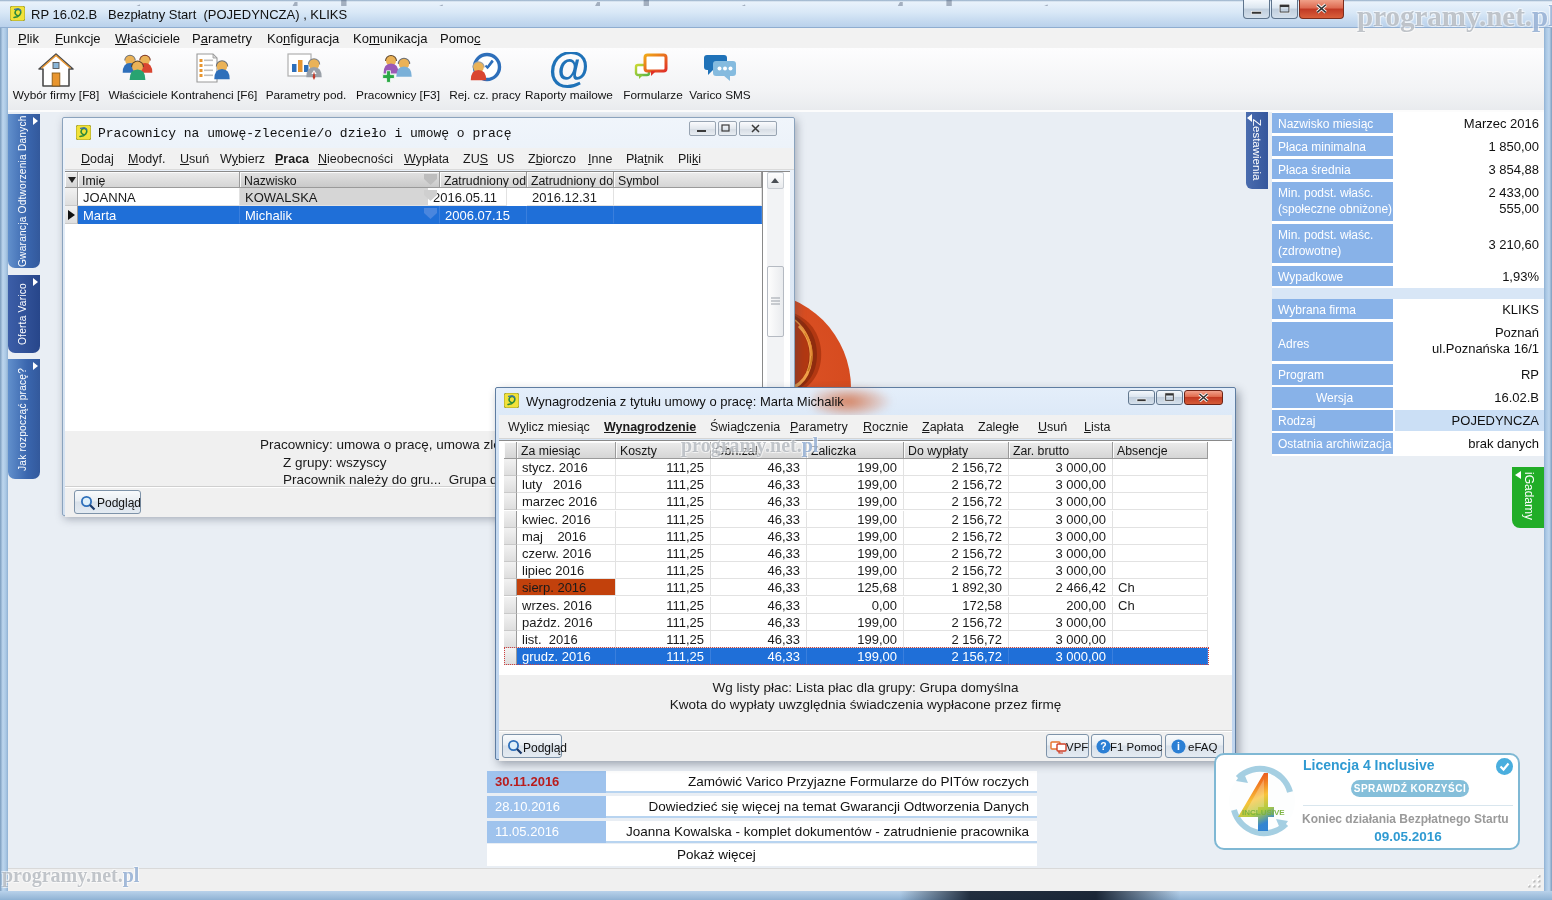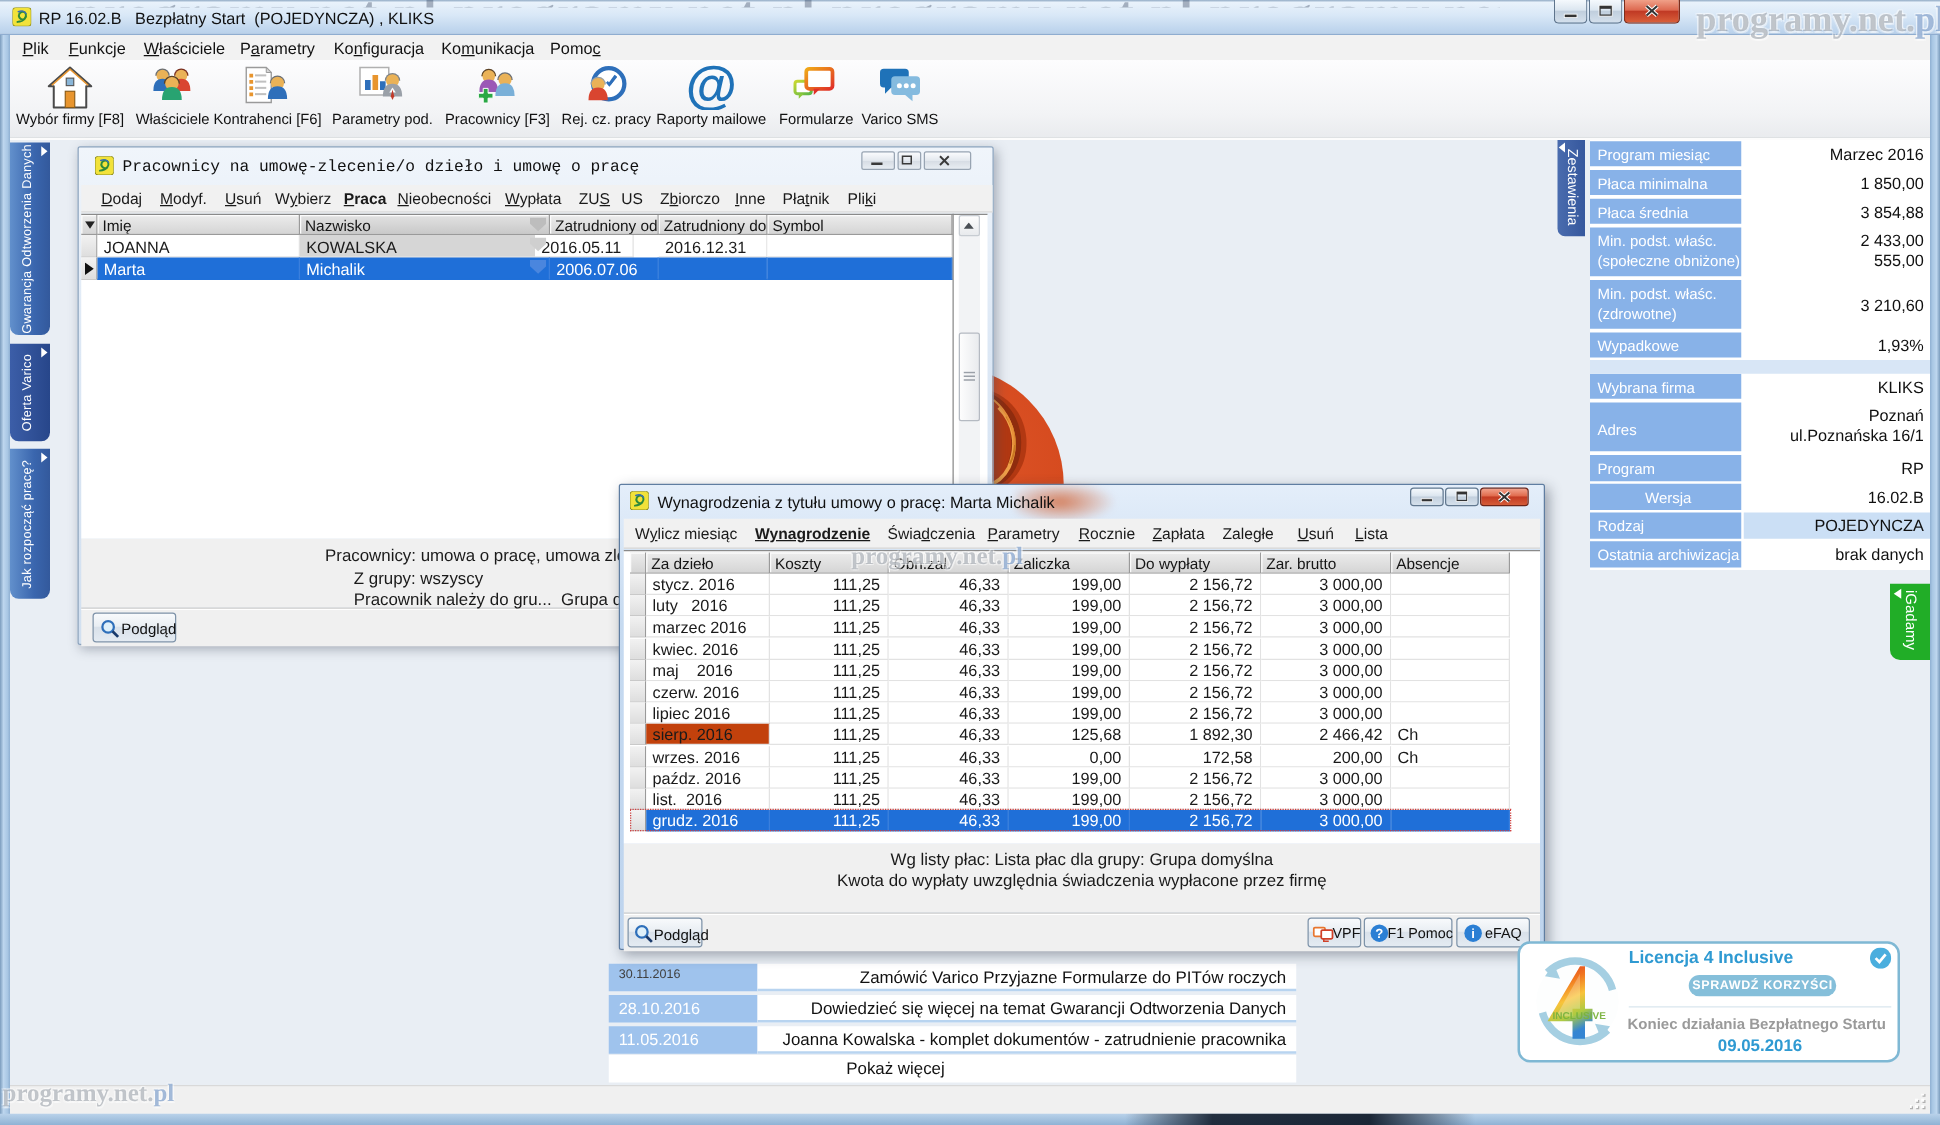--- a/index.html
+++ b/index.html
@@ -214,21 +214,21 @@
   </div>
 <div id="ztab" class="abs">
     <div class="arr"></div>
     <div class="txt">Zestawienia</div>
   </div>
 <div id="gtab" class="abs">
     <div class="arr"></div>
     <div class="txt">iGadamy</div>
   </div>
 <div class="abs" style="left:1272px;top:112px;width:274px;height:344px;background:#fff;"></div>
-<div class="srow-l" style="left:1272px;top:113px;width:121px;height:20px;">Program miesiąc</div>
+<div class="srow-l" style="left:1272px;top:113px;width:121px;height:20px;">Nazwisko miesiąc</div>
 <div class="srow-v" style="left:1395px;top:113px;width:150px;height:20px;">Marzec 2016</div>
 <div class="srow-l" style="left:1272px;top:136px;width:121px;height:20px;">Płaca minimalna</div>
 <div class="srow-v" style="left:1395px;top:136px;width:150px;height:20px;">1 850,00</div>
 <div class="srow-l" style="left:1272px;top:159px;width:121px;height:20px;">Płaca średnia</div>
 <div class="srow-v" style="left:1395px;top:159px;width:150px;height:20px;">3 854,88</div>
 <div class="srow-l" style="left:1272px;top:182px;width:121px;height:39px;">Min. podst. właśc.<br>(społeczne obniżone)</div>
 <div class="srow-v" style="left:1395px;top:182px;width:150px;height:39px;">2 433,00<br>555,00</div>
 <div class="srow-l" style="left:1272px;top:224px;width:121px;height:39px;">Min. podst. właśc.<br>(zdrowotne)</div>
 <div class="srow-v" style="left:1395px;top:224px;width:150px;height:39px;"><span style="display:inline-block;padding-top:10px;">3 210,60</span></div>
 <div class="srow-l" style="left:1272px;top:266px;width:121px;height:20px;">Wypadkowe</div>
@@ -247,21 +247,21 @@
 <div class="srow-v" style="left:1395px;top:433px;width:150px;height:21px;">brak danych</div>
 <div class="abs" style="left:1272px;top:288px;width:273px;height:11px;background:#d8e6f6;"></div>
 <div class="abs" style="left:659px;top:292px;width:192px;height:192px;border-radius:50%;background:radial-gradient(circle at 48% 42%,#e0572a,#d54a1e 72%,#cc4419);overflow:hidden;">
 <svg width="192" height="192" viewBox="0 0 192 192">
 <path d="M126 18 L126 104 C152 100 164 80 162 58 C160 38 148 24 126 18 Z" fill="#b23812"></path>
 <path d="M132 22 C150 30 158 46 158 62 C158 82 148 96 130 100 C144 92 150 78 150 62 C150 44 142 30 128 22 Z" fill="#8f2c0e"></path>
 <path d="M140 34 C152 46 156 64 148 82 C144 90 137 95 130 97" stroke="#f0a048" stroke-width="3" fill="none"></path>
 <path d="M146 41 C154 53 155 67 149 79" stroke="#c87820" stroke-width="1.6" fill="none"></path>
 <path d="M136 28 C148 38 153 52 152 64" stroke="#e8903a" stroke-width="1.6" fill="none"></path>
     </svg></div>
-<div class="abs" style="left:487px;top:771px;width:119px;height:22px;background:#9fc3ed;color:#404040;padding:3px 0 0 8px;font-size:10px;">30.11.2016</div>
+<div class="abs" style="left:487px;top:771px;width:119px;height:22px;background:#9fc3ed;color:#b91c1c;padding:3px 0 0 8px;font-size:13px;font-weight:bold;">30.11.2016</div>
 <div class="abs" style="left:606px;top:771px;width:431px;height:22px;background:#fff;border-bottom:2px solid #b8d4f0;text-align:right;padding:3px 8px 0 0;font-size:13.5px;color:#111;">Zamówić Varico Przyjazne Formularze do PITów roczych</div>
 <div class="abs" style="left:487px;top:796px;width:119px;height:22px;background:#9fc3ed;color:#fff;padding:3px 0 0 8px;font-size:13px;">28.10.2016</div>
 <div class="abs" style="left:606px;top:796px;width:431px;height:22px;background:#fff;border-bottom:2px solid #b8d4f0;text-align:right;padding:3px 8px 0 0;font-size:13.5px;color:#111;">Dowiedzieć się więcej na temat Gwarancji Odtworzenia Danych</div>
 <div class="abs" style="left:487px;top:821px;width:119px;height:22px;background:#9fc3ed;color:#fff;padding:3px 0 0 8px;font-size:13px;">11.05.2016</div>
 <div class="abs" style="left:606px;top:821px;width:431px;height:22px;background:#fff;border-bottom:2px solid #b8d4f0;text-align:right;padding:3px 8px 0 0;font-size:13.5px;color:#111;">Joanna Kowalska - komplet dokumentów - zatrudnienie pracownika</div>
 <div class="abs" style="left:487px;top:844px;width:550px;height:22px;background:#fff;"></div>
 <div class="abs" style="left:677px;top:847px;font-size:13.5px;color:#111;">Pokaż więcej</div>
 <div class="abs" style="left:8px;top:868px;width:1536px;height:23px;background:#f0f0f0;border-top:1px solid #d9d9d9;"></div>
 <div class="abs" style="left:1528px;top:875px;"><svg width="14" height="14" viewBox="0 0 14 14">
       <rect x="10" y="10" width="2.4" height="2.4" fill="#b0b0b0"></rect>
@@ -328,21 +328,21 @@
 <div class="cell" style="left:240px;top:188px;width:200px;height:18px;background:#d6d6d6;z-index:11;">KOWALSKA</div>
 <div class="cell" style="left:428px;top:188px;width:79px;height:18px;background:#fff;z-index:11;">2016.05.11</div>
 <div class="cell" style="left:527px;top:188px;width:87px;height:18px;background:#fff;z-index:11;">2016.12.31</div>
 <div class="cell" style="left:614px;top:188px;width:148px;height:18px;background:#fff;z-index:11;"></div>
 <div class="abs" style="left:65px;top:206px;width:13px;height:18px;background:linear-gradient(#f2f2f2,#dedede);border-right:1px solid #9a9a9a;border-bottom:1px solid #c9c9c9;z-index:11;"></div>
 <svg class="abs" style="left:68px;top:210px;z-index:12;" width="8" height="10">
     <path d="M0 0 v10 l7 -5 z" fill="#111"></path>
   </svg>
 <div class="cell" style="left:78px;top:206px;width:162px;height:18px;background:#1f6fd8;color:#fff;border-right:1px solid #3a7fdd;border-bottom:1px solid #1f6fd8;z-index:11;">Marta</div>
 <div class="cell" style="left:240px;top:206px;width:200px;height:18px;background:#1f6fd8;color:#fff;border-right:1px solid #3a7fdd;border-bottom:1px solid #1f6fd8;z-index:11;">Michalik</div>
-<div class="cell" style="left:440px;top:206px;width:87px;height:18px;background:#1f6fd8;color:#fff;border-right:1px solid #3a7fdd;border-bottom:1px solid #1f6fd8;z-index:11;">2006.07.06</div>
+<div class="cell" style="left:440px;top:206px;width:87px;height:18px;background:#1f6fd8;color:#fff;border-right:1px solid #3a7fdd;border-bottom:1px solid #1f6fd8;z-index:11;">2006.07.15</div>
 <div class="cell" style="left:527px;top:206px;width:87px;height:18px;background:#1f6fd8;color:#fff;border-right:1px solid #3a7fdd;border-bottom:1px solid #1f6fd8;z-index:11;"></div>
 <div class="cell" style="left:614px;top:206px;width:148px;height:18px;background:#1f6fd8;color:#fff;border-right:1px solid #3a7fdd;border-bottom:1px solid #1f6fd8;z-index:11;"></div>
 <svg class="abs" style="left:424px;top:190px;z-index:12;" width="13" height="12">
     <path d="M0 0 h13 v5 l-6.5 6 l-6.5 -6 z" fill="#cfcfcf"></path>
   </svg>
 <svg class="abs" style="left:424px;top:208px;z-index:12;" width="13" height="12">
     <path d="M0 0 h13 v5 l-6.5 6 l-6.5 -6 z" fill="#4a86de"></path>
   </svg>
 <div class="abs" style="left:762px;top:171px;width:1px;height:260px;background:#8a8a8a;z-index:11;"></div>
 <div class="abs" style="left:767px;top:172px;width:17px;height:258px;background:#f2f3f5;z-index:11;"></div>
@@ -398,21 +398,21 @@
 <div class="abs" style="left:604px;top:420px;font-size:12.5px;font-weight:bold;z-index:21;"><span class="u">Wynagrodzenie</span></div>
 <div class="abs" style="left:710px;top:420px;font-size:12.5px;z-index:21;">Świa<span class="u">d</span>czenia</div>
 <div class="abs" style="left:790px;top:420px;font-size:12.5px;z-index:21;"><span class="u">P</span>arametry</div>
 <div class="abs" style="left:863px;top:420px;font-size:12.5px;z-index:21;"><span class="u">R</span>ocznie</div>
 <div class="abs" style="left:922px;top:420px;font-size:12.5px;z-index:21;"><span class="u">Z</span>apłata</div>
 <div class="abs" style="left:978px;top:420px;font-size:12.5px;z-index:21;">Zale<span class="u">g</span>łe</div>
 <div class="abs" style="left:1038px;top:420px;font-size:12.5px;z-index:21;"><span class="u">U</span>suń</div>
 <div class="abs" style="left:1084px;top:420px;font-size:12.5px;z-index:21;"><span class="u">L</span>ista</div>
 <div class="abs" style="left:499px;top:440px;width:733px;height:235px;background:#fff;border-top:1px solid #8a8a8a;z-index:20;"></div>
 <div class="grid-hdr" style="left:504px;top:442px;width:13px;height:17px;z-index:21;"></div>
-<div class="grid-hdr" style="left:517px;top:442px;width:99px;height:17px;z-index:21;">Za dzieło</div>
+<div class="grid-hdr" style="left:517px;top:442px;width:99px;height:17px;z-index:21;">Za miesiąc</div>
 <div class="grid-hdr" style="left:616px;top:442px;width:95px;height:17px;z-index:21;">Koszty</div>
 <div class="grid-hdr" style="left:711px;top:442px;width:96px;height:17px;z-index:21;">Obn.zal.</div>
 <div class="grid-hdr" style="left:807px;top:442px;width:97px;height:17px;z-index:21;">Zaliczka</div>
 <div class="grid-hdr" style="left:904px;top:442px;width:105px;height:17px;z-index:21;">Do wypłaty</div>
 <div class="grid-hdr" style="left:1009px;top:442px;width:104px;height:17px;z-index:21;">Zar. brutto</div>
 <div class="grid-hdr" style="left:1113px;top:442px;width:95px;height:17px;z-index:21;">Absencje</div>
 <div class="abs" style="left:504px;top:459px;width:13px;height:17px;background:linear-gradient(#f2f2f2,#dedede);border-right:1px solid #9a9a9a;border-bottom:1px solid #c9c9c9;z-index:21;"></div>
 <div class="cell" style="left:517px;top:459px;width:99px;height:17px;padding-top:1px;background:#fff;z-index:21;">stycz. 2016</div>
 <div class="cell" style="left:616px;top:459px;width:95px;height:17px;padding-top:1px;text-align:right;padding:1px 6px 0 0;background:#fff;z-index:21;">111,25</div>
 <div class="cell" style="left:711px;top:459px;width:96px;height:17px;padding-top:1px;text-align:right;padding:1px 6px 0 0;background:#fff;z-index:21;">46,33</div>

